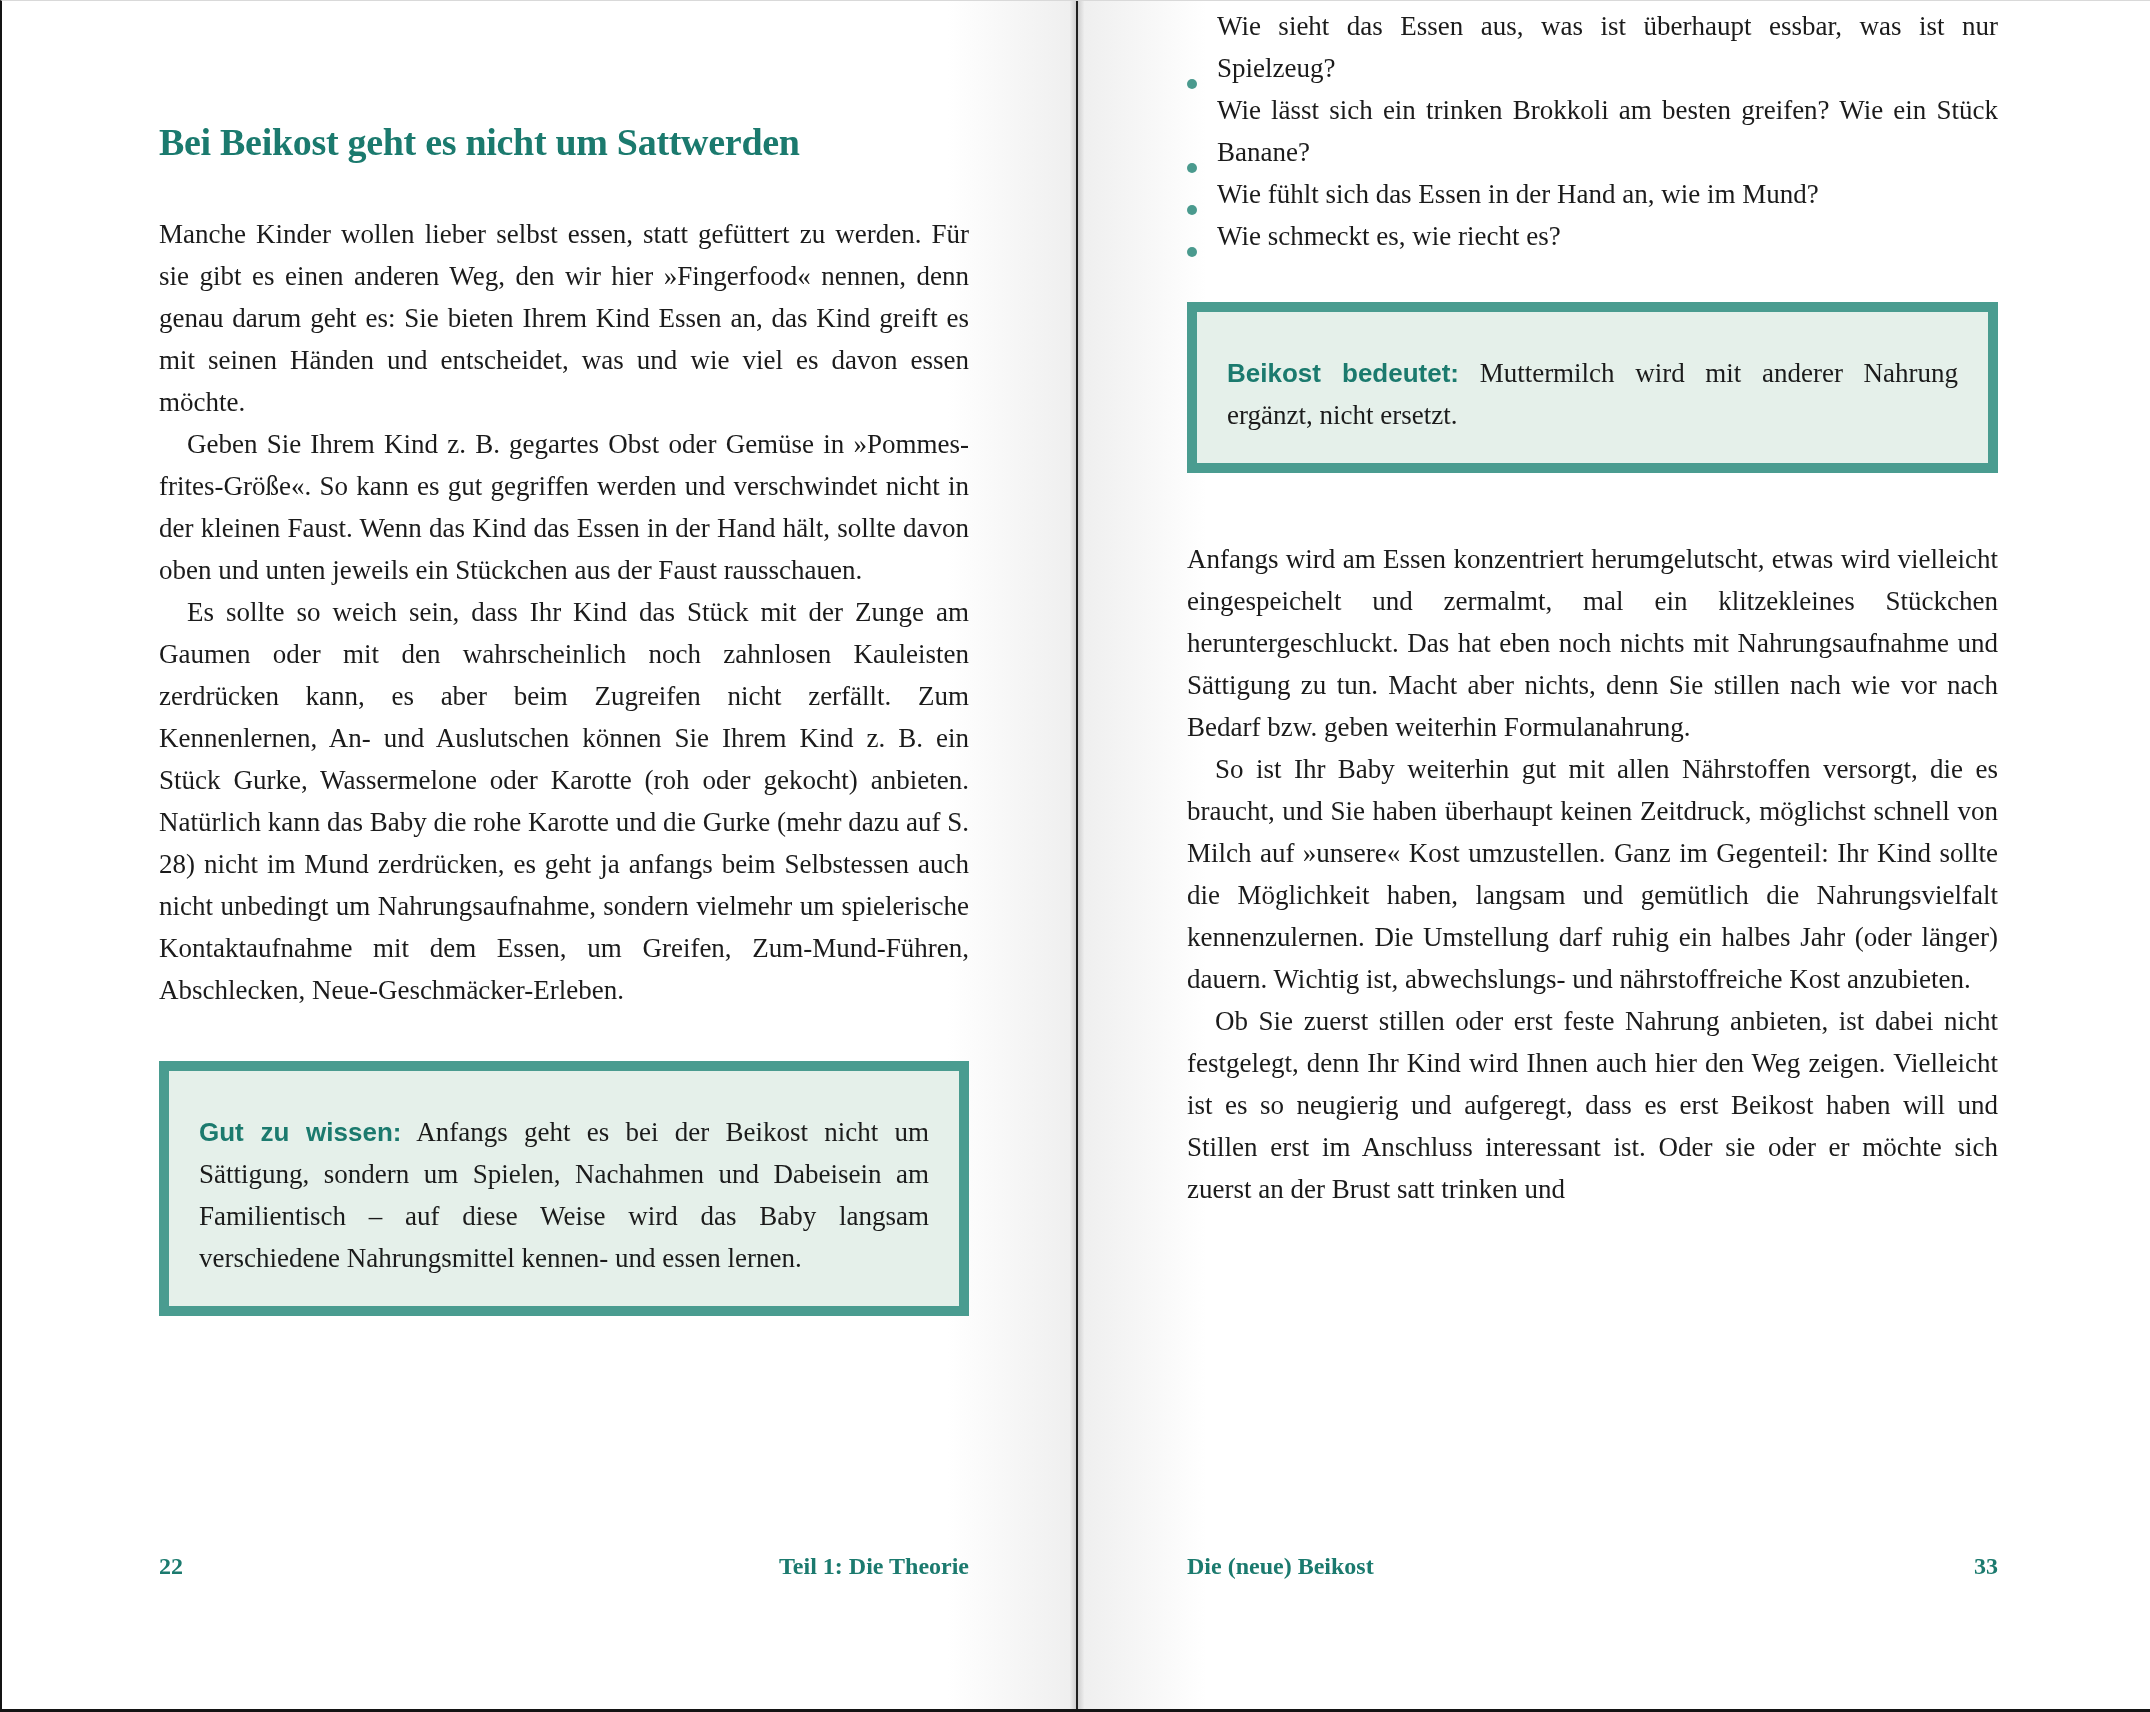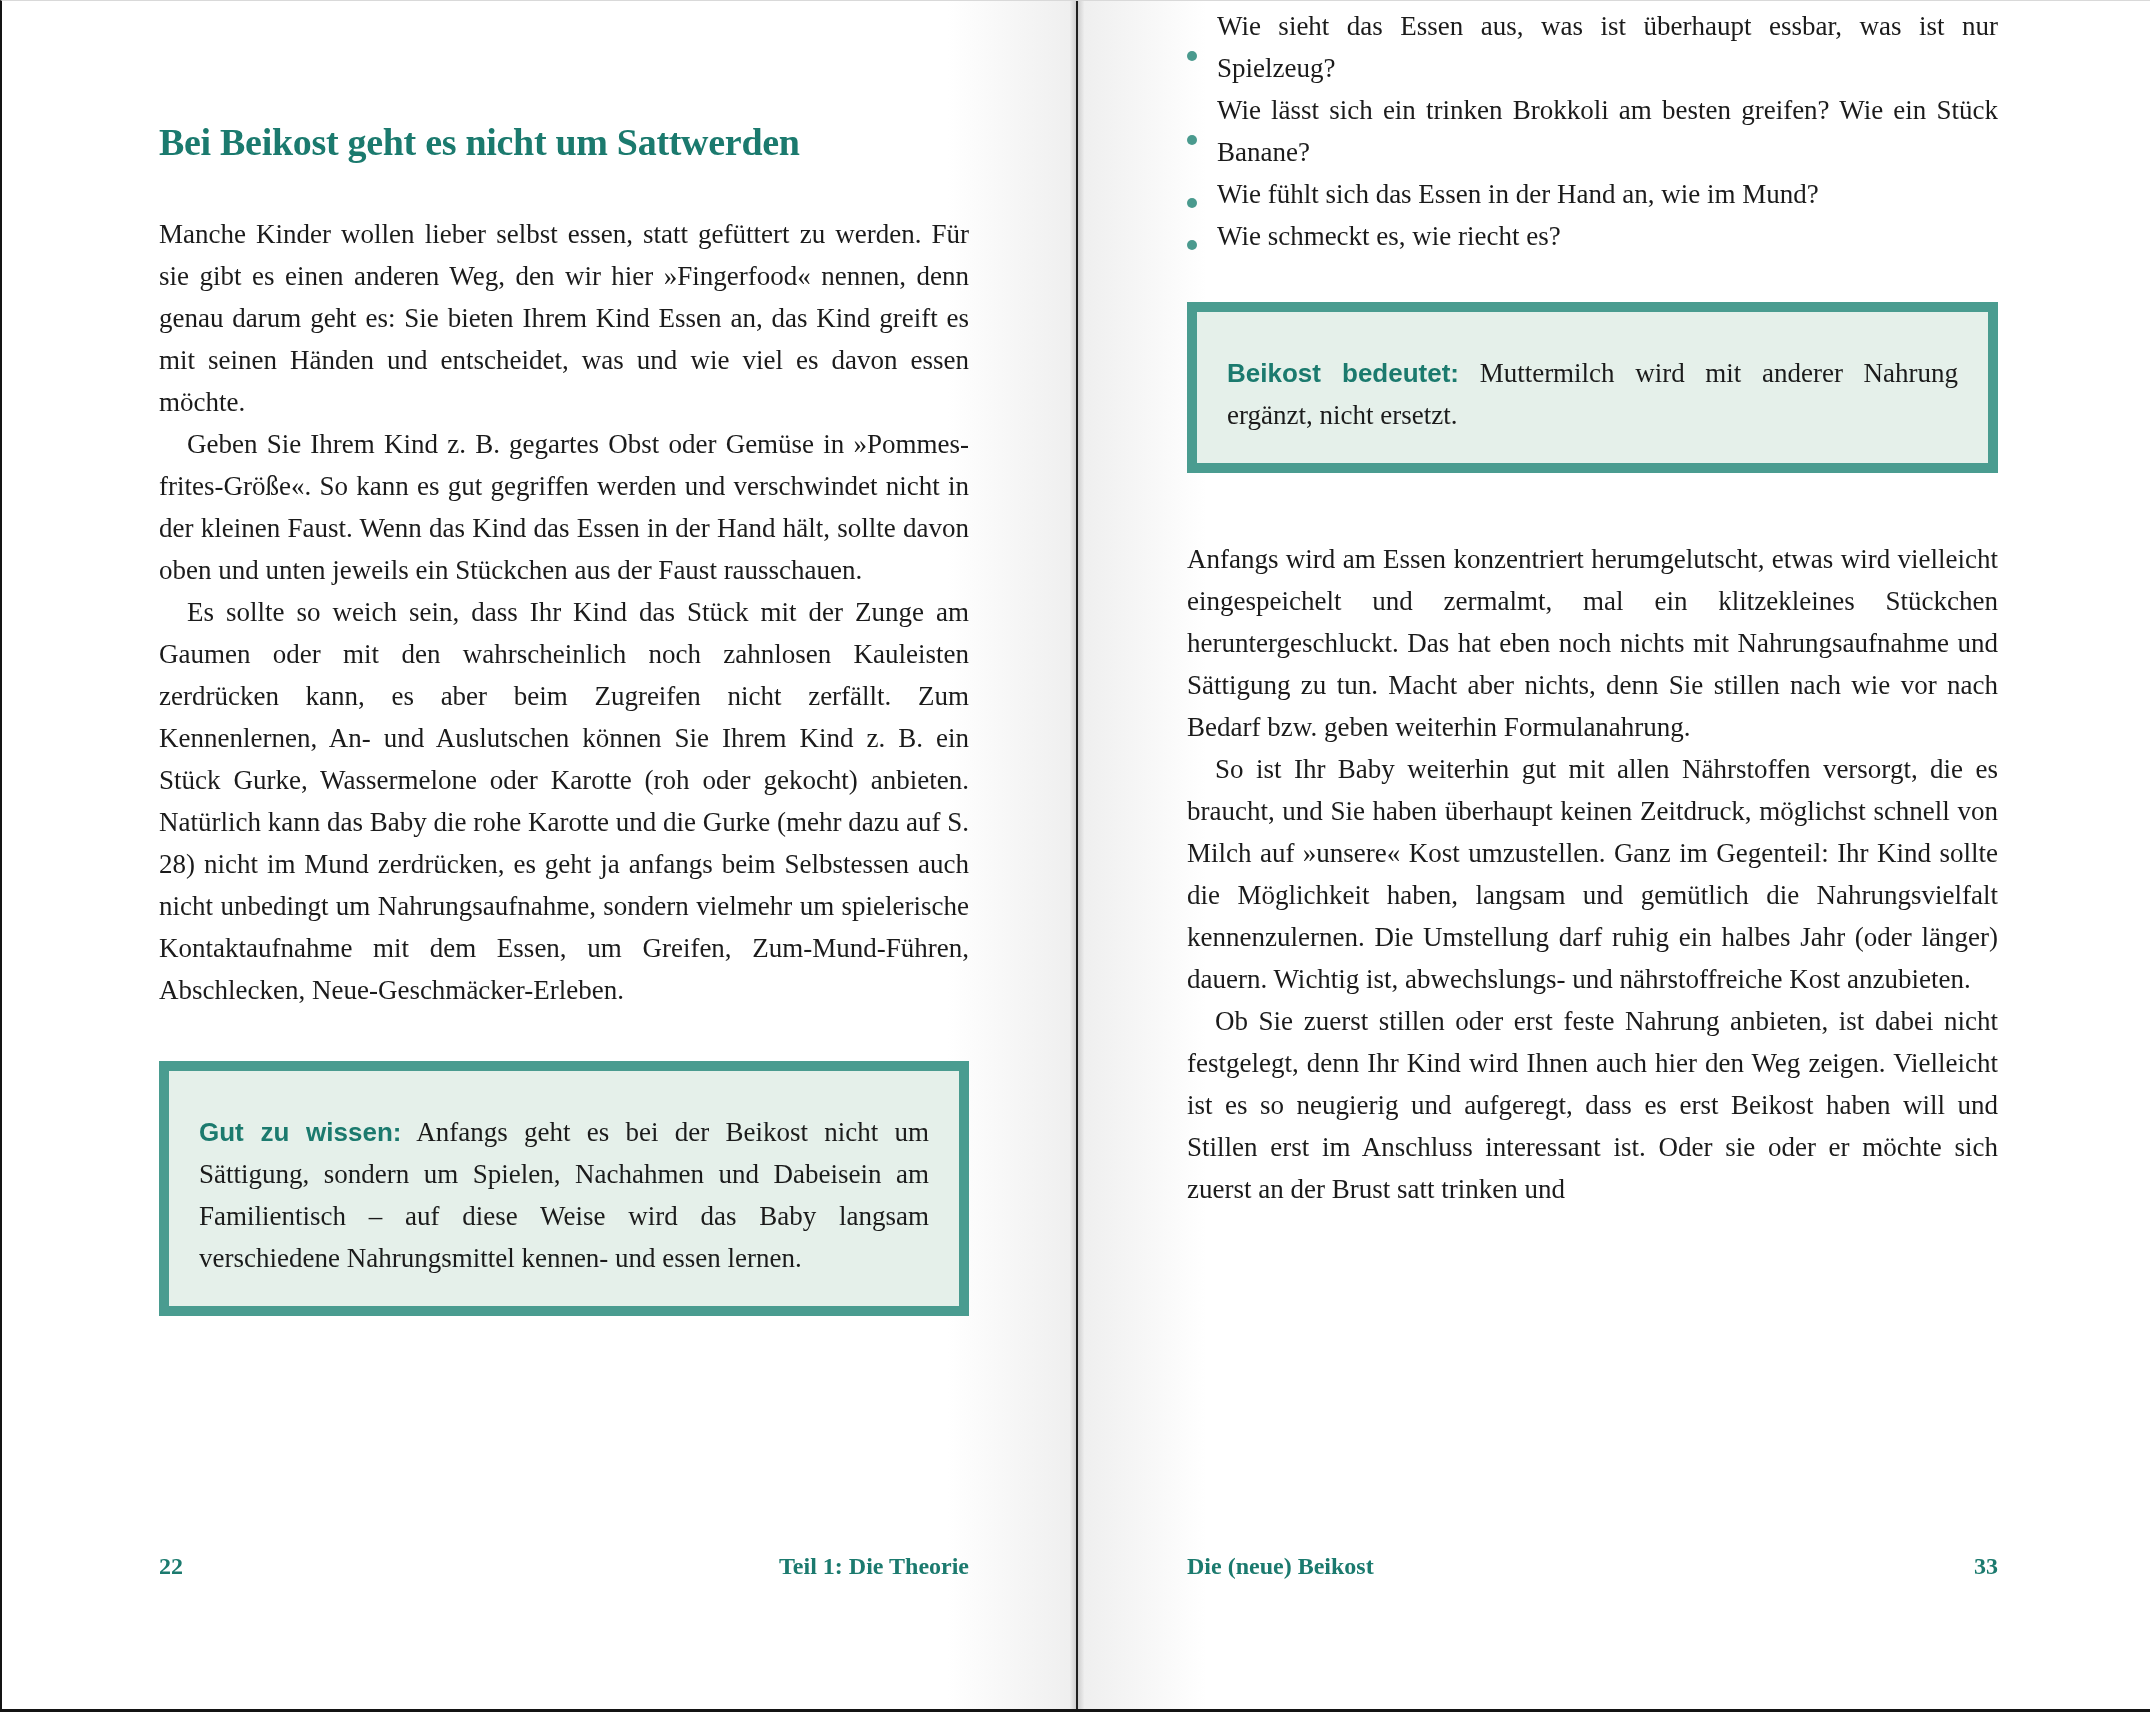--- a/index.html
+++ b/index.html
@@ -52,21 +52,21 @@
   }
   .left .info-box{margin-top:50px;}
   .right .info-box{margin-top:45px;}
   .box-label{
     font-family:"Liberation Sans", sans-serif;
     font-weight:700;color:var(--accent);
     font-size:26px;
   }
 
   ul.bullets{list-style:none;margin:4px 0 0 0;padding:0;}
-  ul.bullets li{display:flex;align-items:center;font-size:27px;line-height:42px;}
+  ul.bullets li{display:flex;align-items:flex-end;font-size:27px;line-height:42px;}
   .dot{
     flex:0 0 10px;width:10px;height:10px;border-radius:50%;
     background:var(--bullet);
     margin:17px 20px 0 0;
   }
   ul.bullets li .li-text{flex:1;text-align:justify;}
 
   .footer{
     position:absolute;top:1552px;
     display:flex;justify-content:space-between;align-items:baseline;

